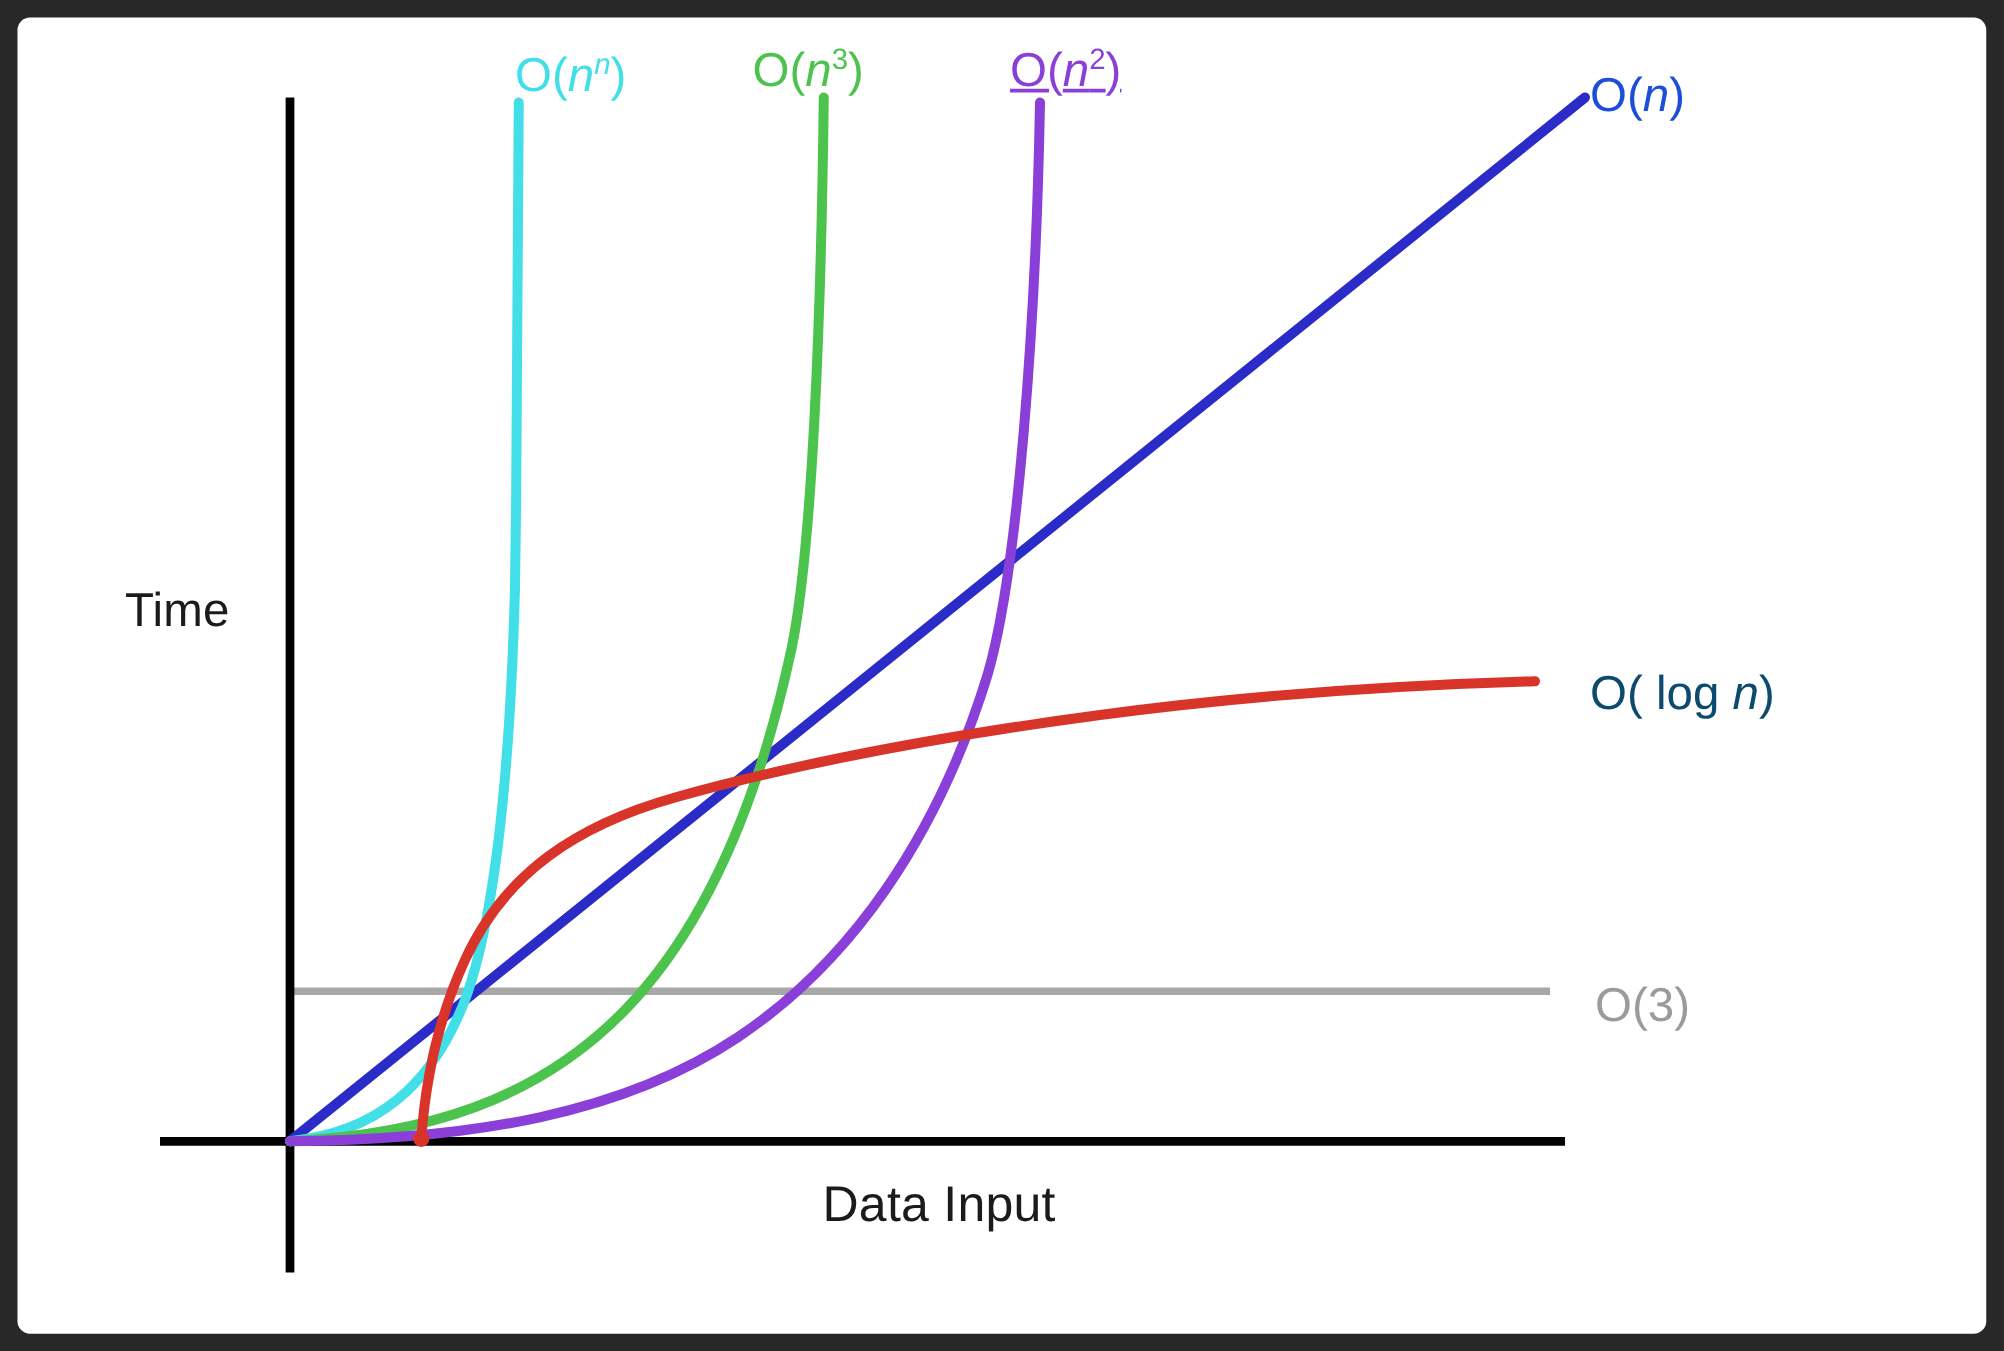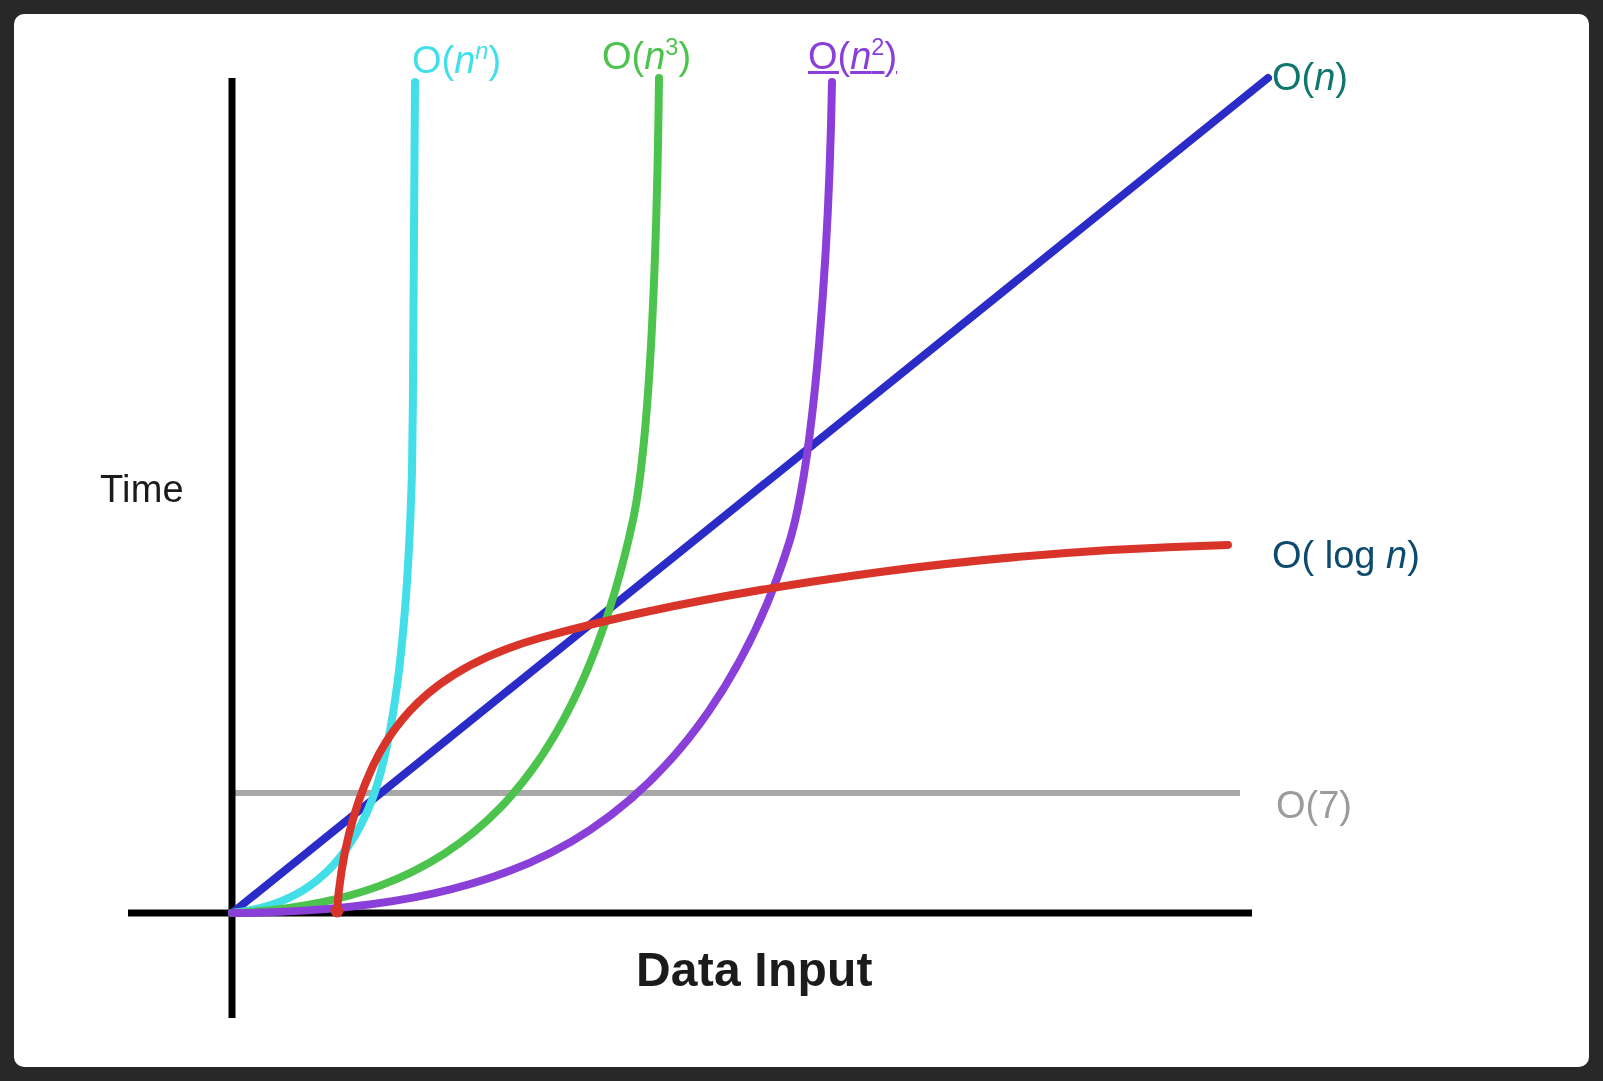--- a/index.html
+++ b/index.html
@@ -53,24 +53,23 @@
     letter-spacing: 0.2px;
   }
 
   #label-time {
     left: 86px;
     top: 454px;
     text-align: center;
   }
 
   #label-data-input {
-    left: 622px;
+    left: 644px;
     top: 928px;
-    font-size: 48px;
-    font-weight: bold;
+    font-size: 40px;
   }
 
   .curve-label {
     position: absolute;
     font-family: "Liberation Sans", sans-serif;
     font-size: 38px;
     white-space: nowrap;
     line-height: 1;
   }
   .curve-label .it {
@@ -81,21 +80,21 @@
     vertical-align: super;
     font-style: italic;
   }
   .curve-label sup.roman {
     font-style: normal;
   }
 
   #label-nn   { left: 356px; top: 26px;  color: #42DFE8; margin-left: 42px; }
   #label-n3   { left: 588px; top: 22px;  color: #4CC34C; }
   #label-n2   { left: 794px; top: 22px;  color: #8A3FD8; text-decoration: underline; }
-  #label-n    { left: 1258px; top: 44px; color: #0f766e; }
+  #label-n    { left: 1258px; top: 44px; color: #1d4ed8; }
   #label-logn { left: 1258px; top: 522px; color: #0c4a6e; }
   #label-o1   { left: 1262px; top: 772px; color: #9B9B9B; }
 </style>
 </head>
 <body>
 
 <div id="frame">
   <div id="card">
 
     <svg id="plot" viewBox="0 0 1603 1081">
@@ -147,16 +146,16 @@
     </div>
 
     <div class="curve-label" id="label-n">
       <span>O(</span><span class="it">n</span><span>)</span>
     </div>
 
     <div class="curve-label" id="label-logn">
       <span>O( log </span><span class="it">n</span><span>)</span>
     </div>
 
-    <div class="curve-label" id="label-o1">O(7)</div>
+    <div class="curve-label" id="label-o1">O(3)</div>
 
   </div>
 </div>
 
 </body></html>

